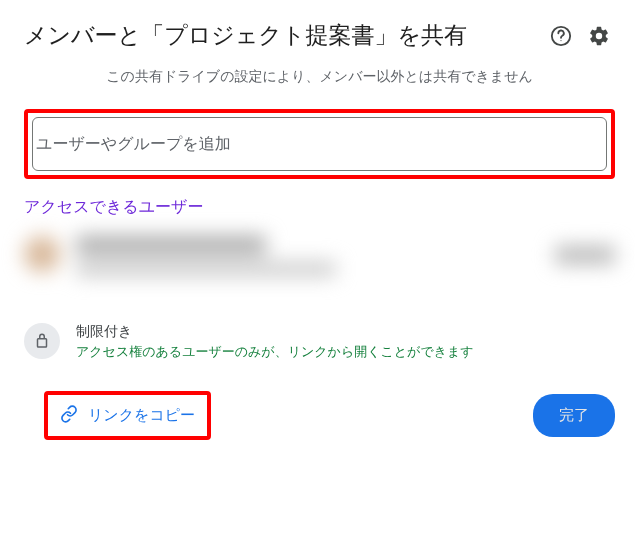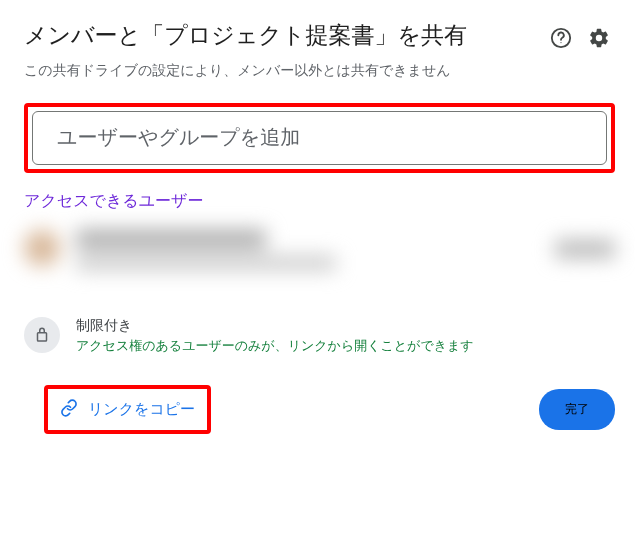--- a/index.html
+++ b/index.html
@@ -6,21 +6,21 @@
     body {
       font-family: "Helvetica Neue", Arial, "Hiragino Kaku Gothic ProN", "Hiragino Sans", Meiryo, sans-serif;
       background: #fff;
       width: 635px;
       height: 538px;
       color: #202124;
       padding: 20px 20px 20px 24px;
     }
     .header-row {
       display: flex;
-      align-items: center;
+      align-items: flex-start;
       justify-content: space-between;
     }
     .title {
       font-size: 23px;
       font-weight: 400;
       line-height: 1.35;
       color: #1f1f1f;
       max-width: 510px;
     }
     .header-icons {
@@ -34,38 +34,39 @@
       height: 24px;
       display: flex;
       align-items: center;
       justify-content: center;
       cursor: pointer;
       color: #444746;
     }
     .subtitle {
       font-size: 14px;
       color: #5f6368;
-      margin-top: 10px;
+      margin-top: 16px;
       line-height: 1.4;
+      text-align: center;
     }
     .highlight-red {
       border: 4px solid #ff0000;
       border-radius: 4px;
       padding: 4px;
     }
     .input-wrap {
       margin-top: 22px;
     }
     .add-input {
       width: 100%;
       height: 54px;
       border: 1px solid #747775;
       border-radius: 6px;
-      padding: 0 24px;
-      font-size: 20px;
+      padding: 0 3px;
+      font-size: 16px;
       color: #5f6368;
       outline: none;
       background: #fff;
     }
     .add-input::placeholder { color: #5f6368; }
     .section-heading {
       font-size: 16px;
       font-weight: 400;
       margin-top: 18px;
       color: #6d28d9;
@@ -135,24 +136,24 @@
       cursor: pointer;
       padding: 10px 12px;
     }
     .copy-link-box {
       border: 4px solid #ff0000;
       border-radius: 4px;
       display: inline-flex;
     }
     .done-btn {
       background: #1a73e8;
-      color: #000000;
+      color: #e5e5e5;
       border: none;
       padding: 12px 26px;
-      font-size: 12px;
+      font-size: 15px;
       border-radius: 20px;
       cursor: pointer;
       font-weight: 500;
     }
   </style>
 </head>
 <body>
 
 <div class="header-row">
   <div class="title">メンバーと「プロジェクト提案書」を共有</div>

